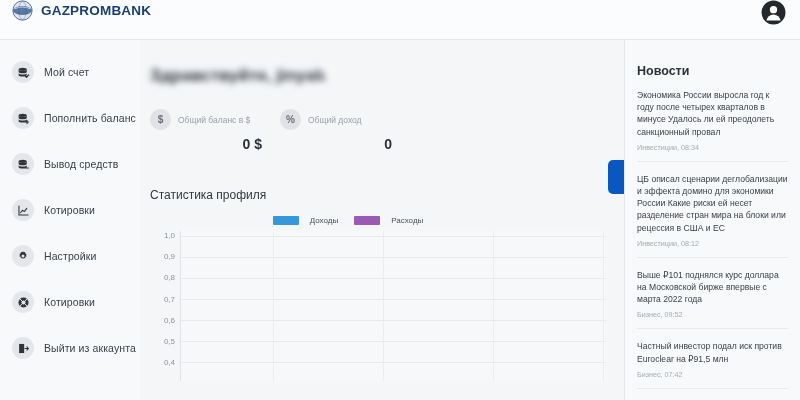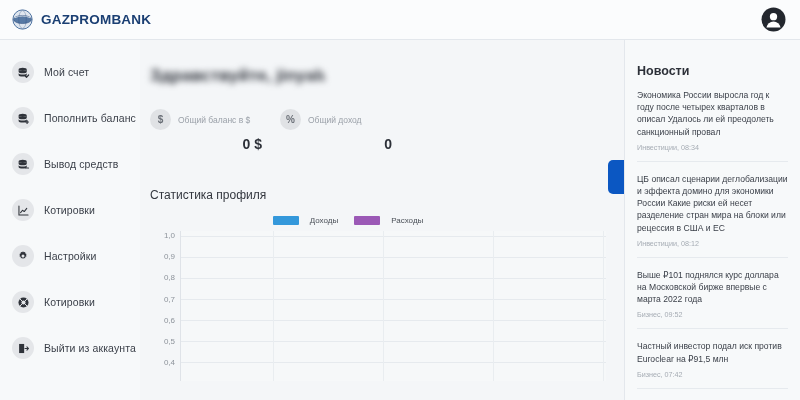--- a/index.html
+++ b/index.html
@@ -10,21 +10,21 @@
     background: #f4f6f8;
     color: #2c3038;
   }
   .app { width: 800px; height: 400px; display: flex; flex-direction: column; background:#f4f6f8; }
 
   
   .topbar {
     height: 40px; flex: 0 0 40px;
     background: #fbfcfd;
     border-bottom: 1px solid #e3e7ec;
-    display: flex; align-items: center;
+    display: flex; align-items: flex-start;
     padding: 0 14px 0 12px;
   }
   .brand { display: flex; align-items: center; gap: 8px; }
   .brand-mark { width: 21px; height: 21px; flex: 0 0 21px; }
   .brand-name {
     font-size: 13.5px; font-weight: 700; letter-spacing: .2px;
     color: #1b3f73;
   }
   .topbar-spacer { flex: 1 1 auto; }
   .avatar { width: 25px; height: 25px; flex: 0 0 25px; }
@@ -315,21 +315,21 @@
           <span class="vline" style="left:422px"></span>
         </div>
       </div>
 
     </div>
 
     <div class="news">
       <div class="news-title">Новости</div>
 
       <div class="news-item">
-        <div class="news-head">Экономика России выросла год к году после четырех кварталов в описал Удалось ли ей преодолеть санкционный провал</div>
+        <div class="news-head">Экономика России выросла год к году после четырех кварталов в минусе Удалось ли ей преодолеть санкционный провал</div>
         <div class="news-meta">Инвестиции, 08:34</div>
       </div>
       <div class="news-item">
         <div class="news-head">ЦБ описал сценарии деглобализации и эффекта домино для экономики России Какие риски ей несет разделение стран мира на блоки или рецессия в США и ЕС</div>
         <div class="news-meta">Инвестиции, 08:12</div>
       </div>
       <div class="news-item">
         <div class="news-head">Выше ₽101 поднялся курс доллара на Московской бирже впервые с марта 2022 года</div>
         <div class="news-meta">Бизнес, 09:52</div>
       </div>

